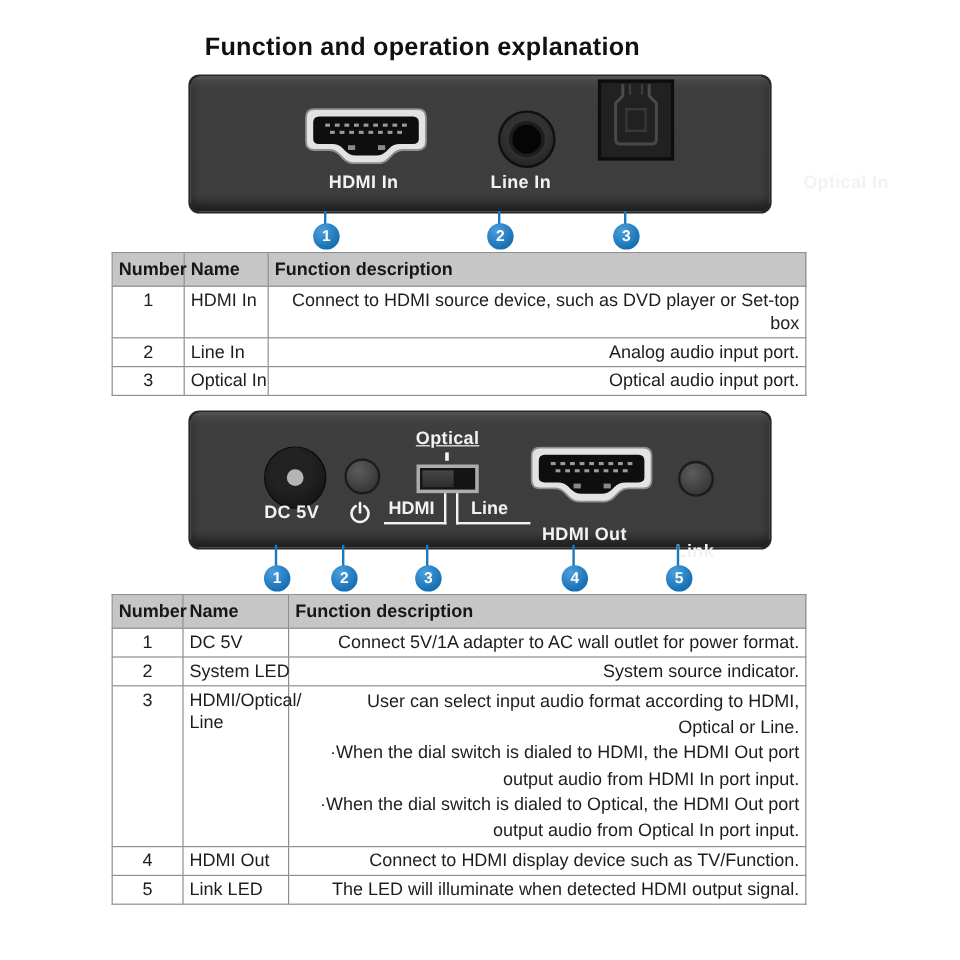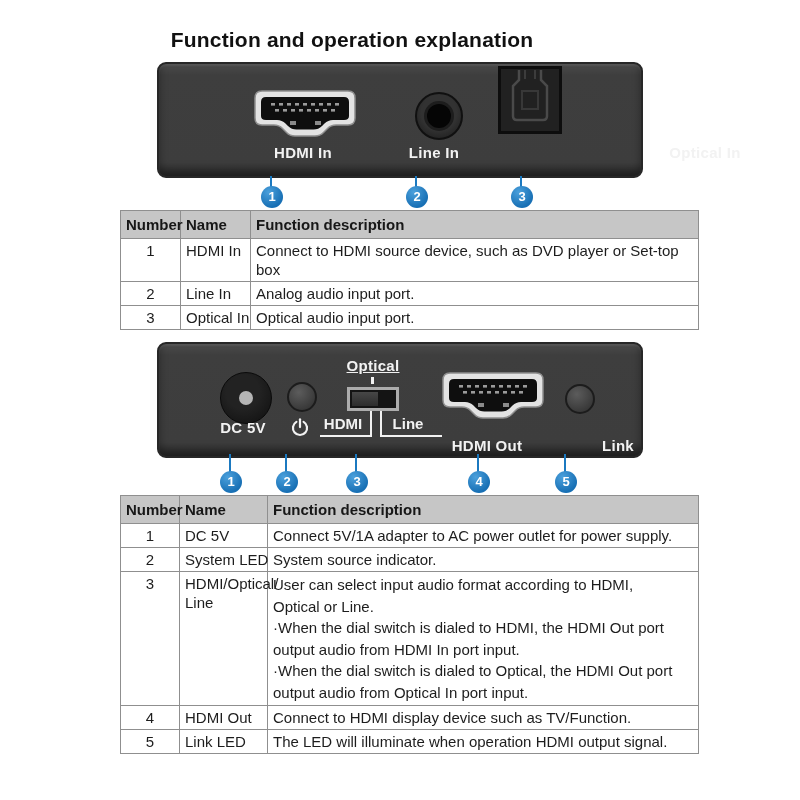--- a/index.html
+++ b/index.html
@@ -69,35 +69,35 @@
   }
   
   .callout-line{position:absolute;width:2px;background:#1b79c0;}
   .callout{
     position:absolute;width:22px;height:22px;border-radius:50%;
     background:radial-gradient(circle at 35% 28%,#4ba0dc,#176fb4 72%);
     color:#fff;font-size:13px;font-weight:bold;text-align:center;line-height:22px;
   }
   
   table.spec{
-    position:absolute;left:120px;border-collapse:collapse;table-layout:fixed;
+    position:absolute;left:93px;border-collapse:collapse;table-layout:fixed;
     font-size:15px;color:#1d1d1d;background:#fff;
   }
   .spec-1{top:210px;width:578px;}
   .spec-2{top:495px;width:578px;}
   table.spec th, table.spec td{border:1px solid #8f8f8f;vertical-align:top;}
   table.spec th{
     background:#c6c6c6;font-weight:bold;text-align:left;
     padding:4px 5px;line-height:19px;color:#171717;
   }
   th.desc-indent{padding-left:24px;}
   table.spec td{padding:2px 5px;line-height:19px;}
   td.c-num{text-align:center;}
   td.c-name{white-space:pre;padding-left:4px;}
-  td.c-desc{white-space:pre-line;}
+  td.c-desc{white-space:pre-line;text-align:right;}
   .spec-2 td.c-tall{line-height:21.5px;}
 </style>
 </head>
 <body>
 
 <div class="page">
 
   <div class="title">Function and operation explanation</div>
 
   <div class="panel panel-1">
@@ -230,21 +230,21 @@
           <rect x="77" y="19" width="4" height="2.6"></rect>
       </g>
       <g fill="#8a8a8a">
           <rect x="36" y="31" width="6" height="4"></rect>
           <rect x="61" y="31" width="6" height="4"></rect>
         </g>
     </svg>
     <div class="port-label" style="left:268px;top:93px;">HDMI Out</div>
 
     <div class="led" style="left:406px;top:40px;"></div>
-    <div class="port-label" style="left:360px;top:93px;margin-left:39px;">Link</div>
+    <div class="port-label" style="left:360px;top:107px;">Link</div>
   </div>
 
   <div class="callout-line" style="left:229px;top:454px;height:19px;"></div>
   <div class="callout-line" style="left:285px;top:454px;height:19px;"></div>
   <div class="callout-line" style="left:355px;top:454px;height:19px;"></div>
   <div class="callout-line" style="left:477px;top:454px;height:19px;"></div>
   <div class="callout-line" style="left:564px;top:454px;height:19px;"></div>
   <div class="callout" style="left:220px;top:471px;">1</div>
   <div class="callout" style="left:276px;top:471px;">2</div>
   <div class="callout" style="left:346px;top:471px;">3</div>
@@ -261,21 +261,21 @@
       <tr>
         <th>Number</th>
         <th>Name</th>
         <th class="desc-indent">Function description</th>
       </tr>
     </thead>
     <tbody>
       <tr>
         <td class="c-num">1</td>
         <td class="c-name">DC 5V</td>
-        <td class="c-desc">Connect 5V/1A adapter to AC power outlet for power supply.</td>
+        <td class="c-desc">Connect 5V/1A adapter to AC wall outlet for power format.</td>
       </tr>
       <tr>
         <td class="c-num">2</td>
         <td class="c-name">System LED</td>
         <td class="c-desc">System source indicator.</td>
       </tr>
       <tr>
         <td class="c-num">3</td>
         <td class="c-name">HDMI/Optical/
 Line</td>
@@ -287,18 +287,18 @@
 output audio from Optical In port input.</td>
       </tr>
       <tr>
         <td class="c-num">4</td>
         <td class="c-name">HDMI Out</td>
         <td class="c-desc">Connect to HDMI display device such as TV/Function.</td>
       </tr>
       <tr>
         <td class="c-num">5</td>
         <td class="c-name">Link LED</td>
-        <td class="c-desc">The LED will illuminate when operation HDMI output signal.</td>
+        <td class="c-desc">The LED will illuminate when detected HDMI output signal.</td>
       </tr>
     </tbody>
   </table>
 
 </div>
 
 </body></html>

